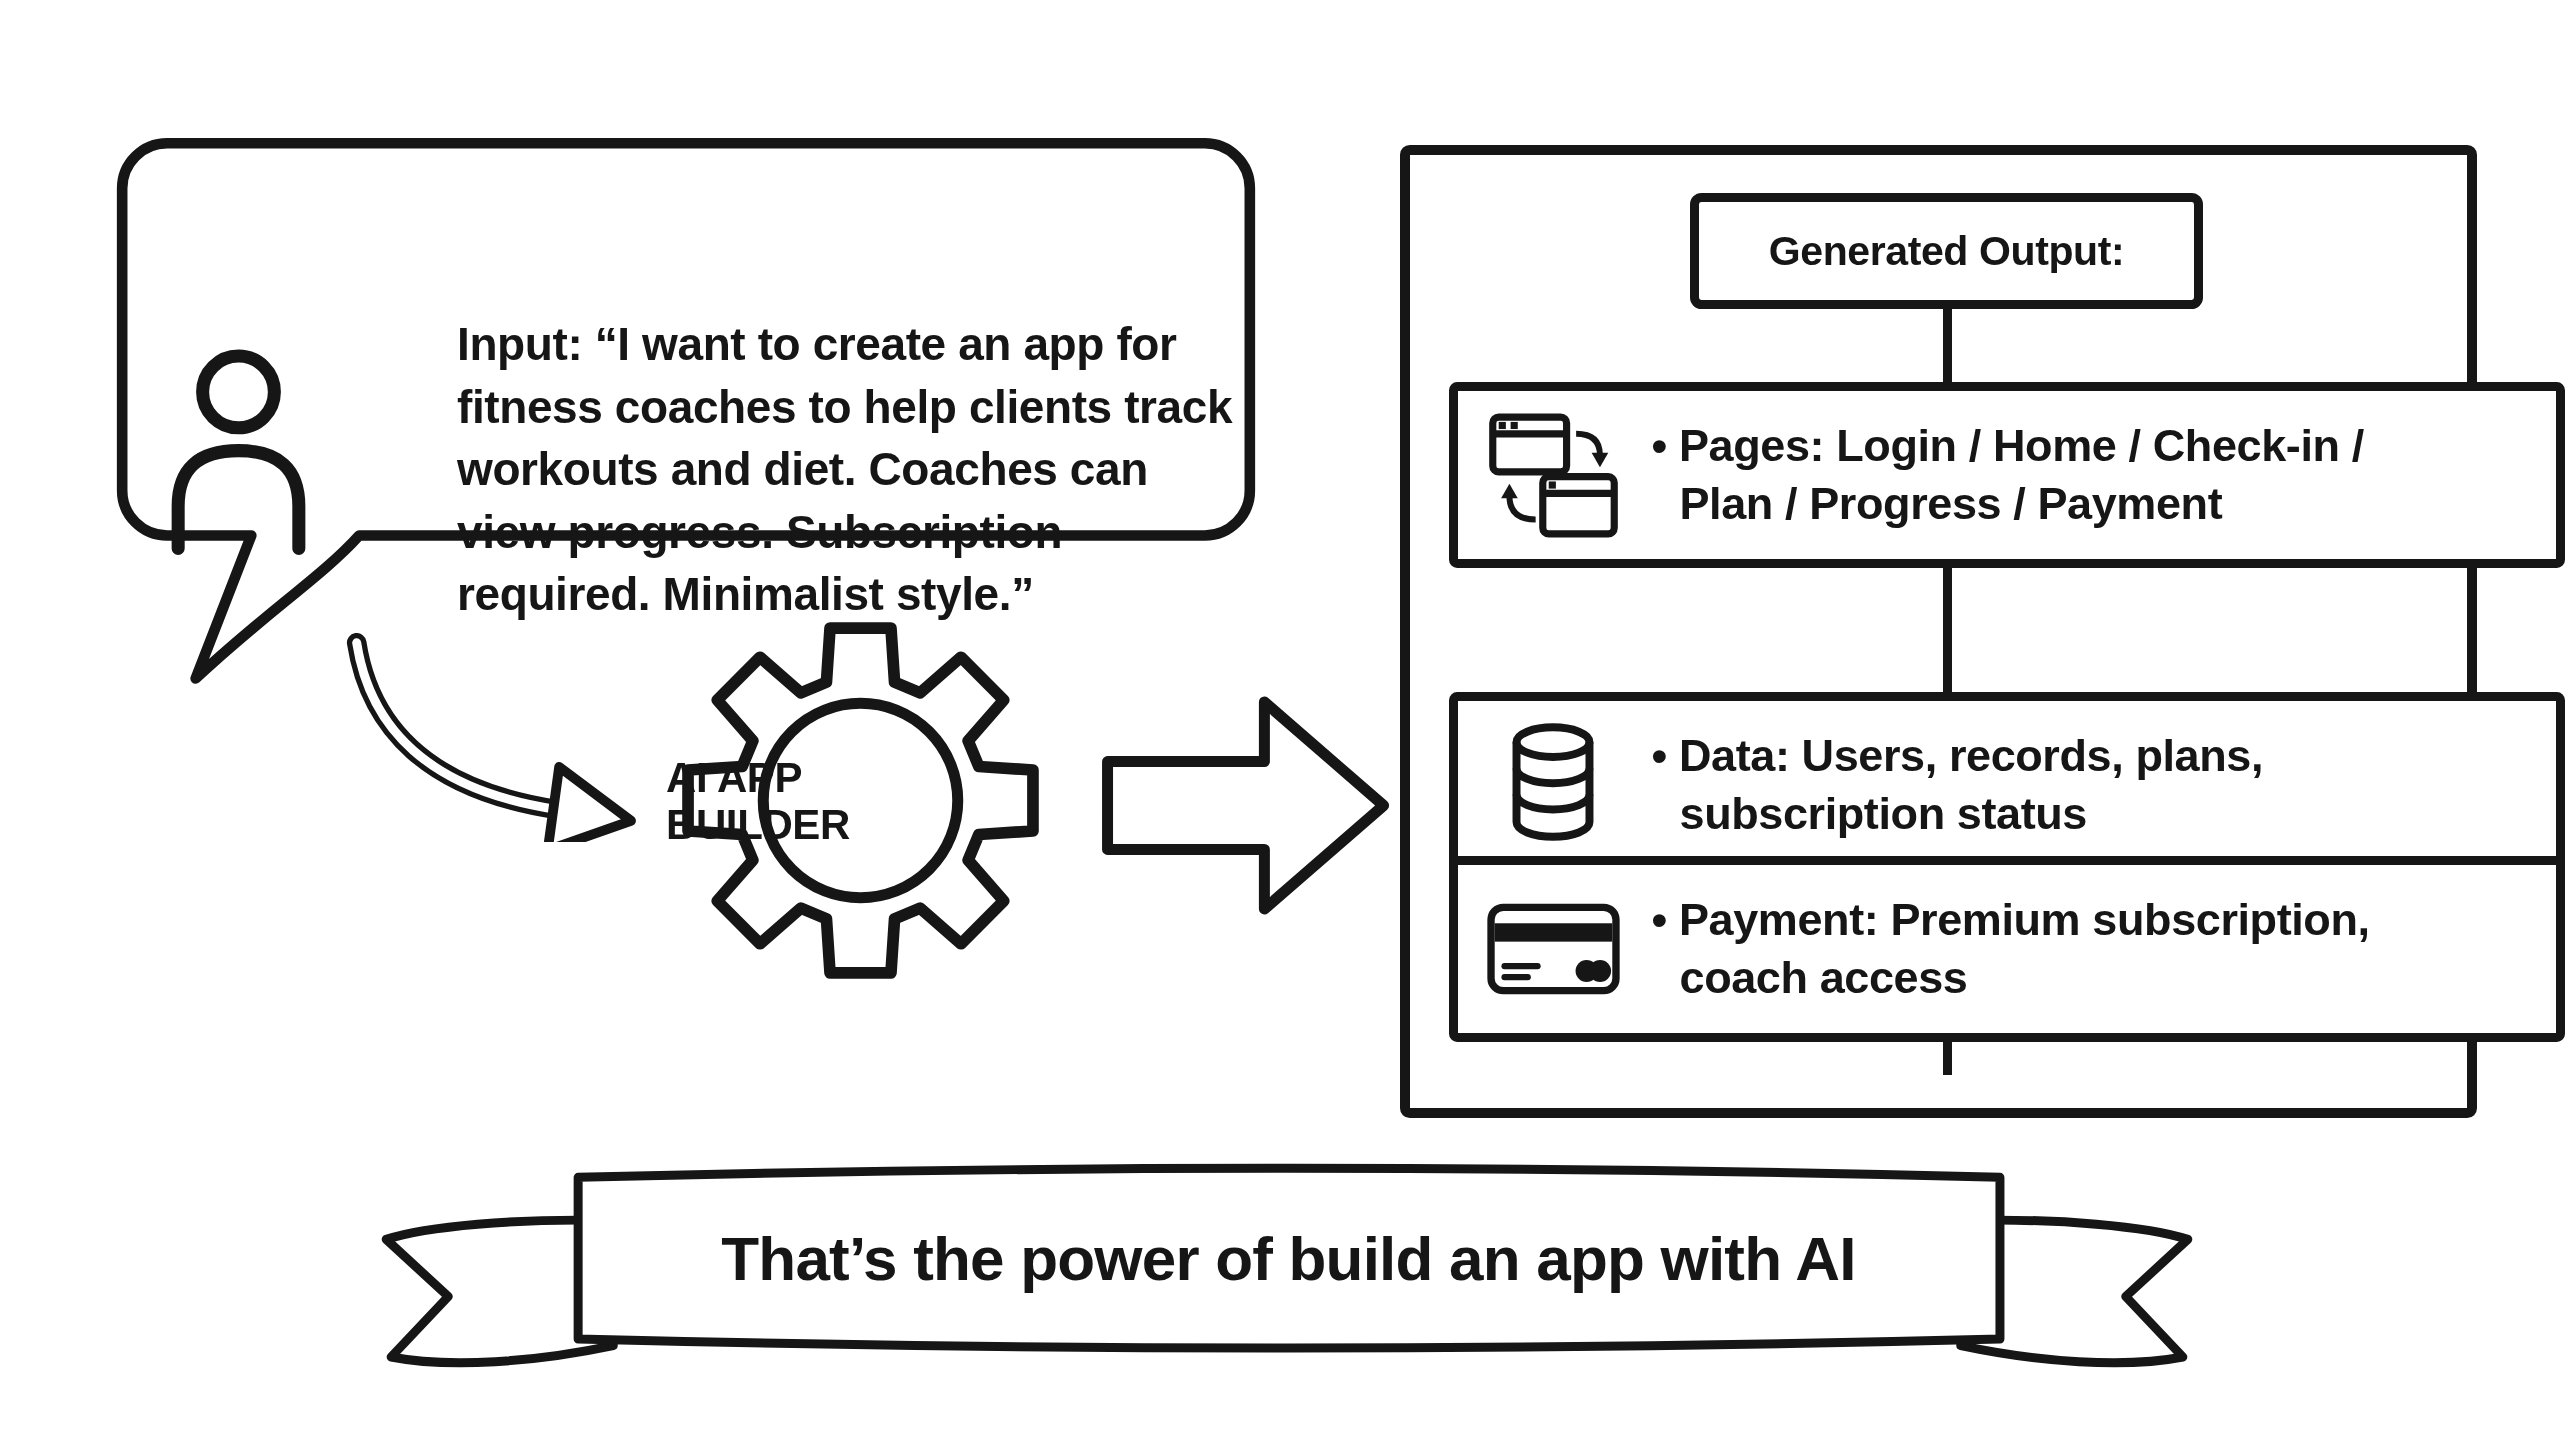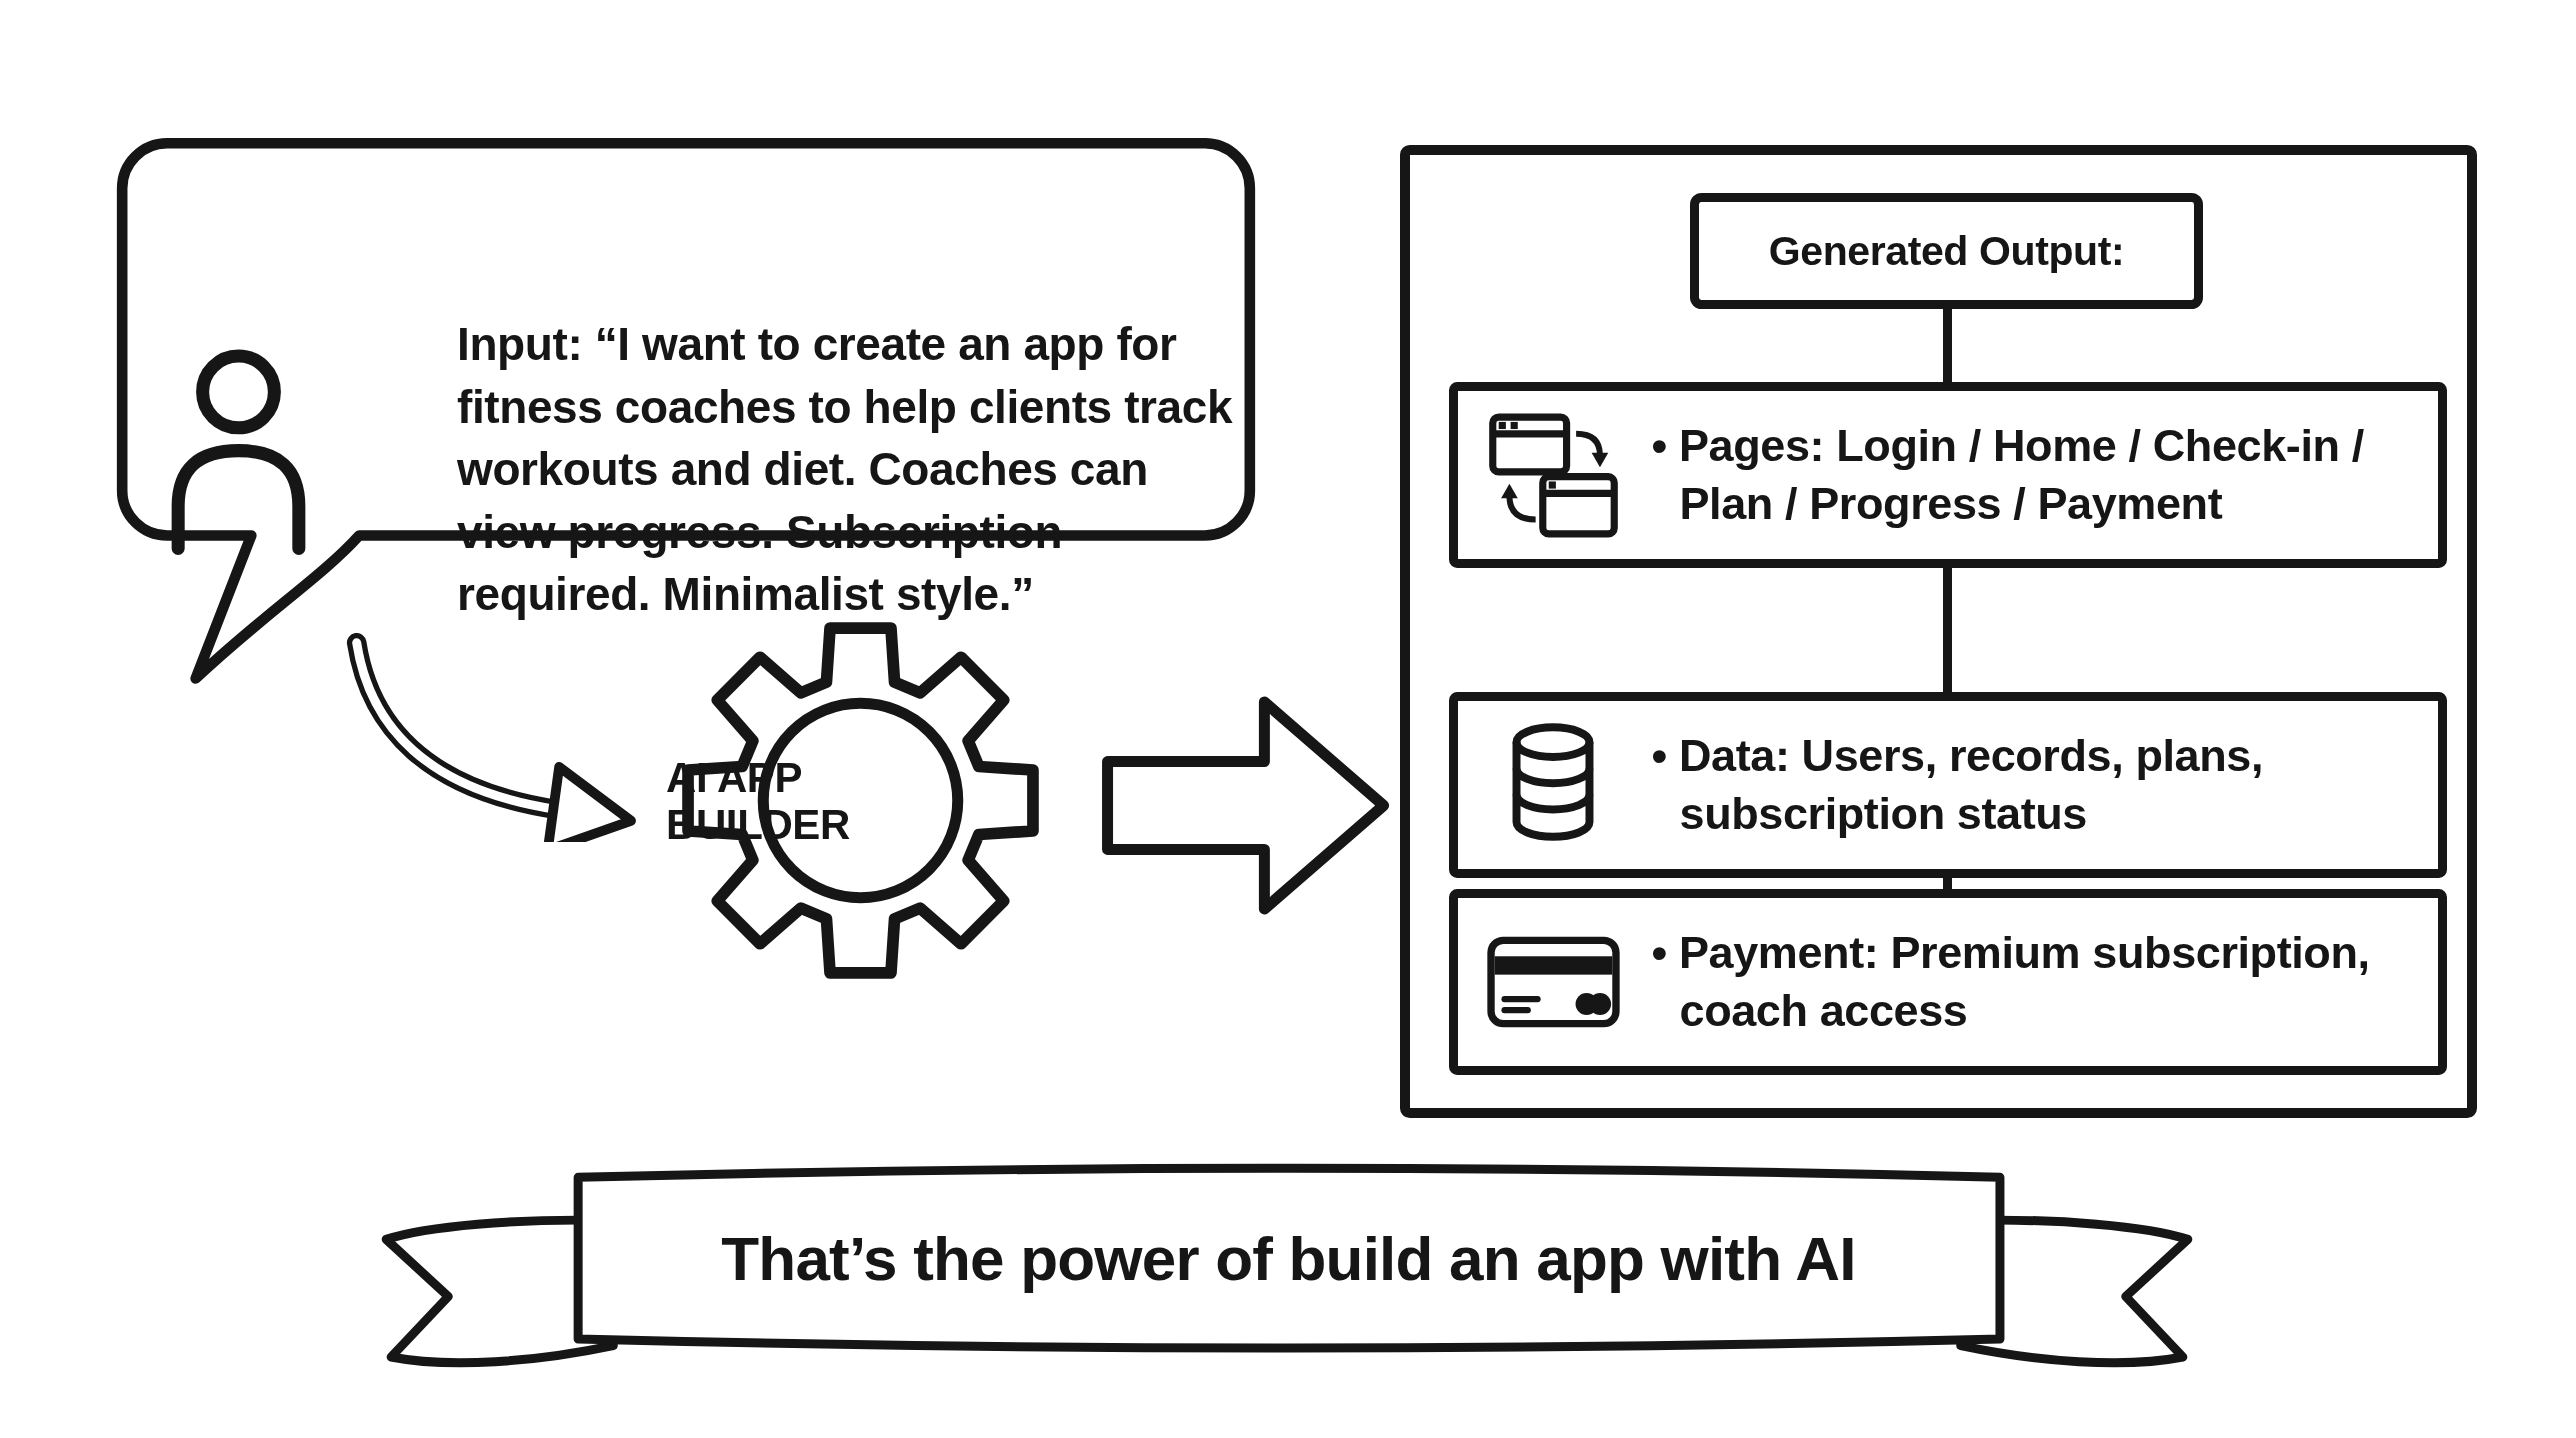--- a/index.html
+++ b/index.html
@@ -52,29 +52,29 @@
   .output-title-box {
     left: 280px; top: 38px; width: 513px; height: 116px;
     border: 9px solid #161616; border-radius: 11.4px;
     box-sizing: border-box; background: #ffffff;
     display: flex; align-items: center; justify-content: center;
     font-size: 41px; font-weight: 800; letter-spacing: -0.4px;
     z-index: 2;
   }
   .output-connector { left: 533px; top: 152px; width: 9px; height: 768px; background: #161616; z-index: 0; }
   .output-item {
-    left: 39px; width: 998px; height: 186px;
+    left: 39px; width: 1116px; height: 186px;
     border: 9px solid #161616; border-radius: 8.2px;
     box-sizing: border-box; background: #ffffff; z-index: 1;
     display: flex; align-items: center;
     padding-left: 24.5px; gap: 28px;
   }
   .output-item.i1 { top: 227px; }
   .output-item.i2 { top: 489px; margin-top: 48px; }
-  .output-item.i3 { top: 734px; }
+  .output-item.i3 { top: 701px; }
   .item-icon { width: 141px; display: flex; align-items: center; justify-content: center; flex: 0 0 auto; }
   .item-text {
     width: 736px; font-size: 45px; line-height: 1.3; font-weight: 600;
     letter-spacing: -0.4px; padding-left: 28px; text-indent: -28px;
   }
   .item-text .lbl { font-weight: 800; }
 
   
   .banner-wrap { left: 351px; top: 1143px; width: 1872px; height: 245px; }
   .banner-text {

